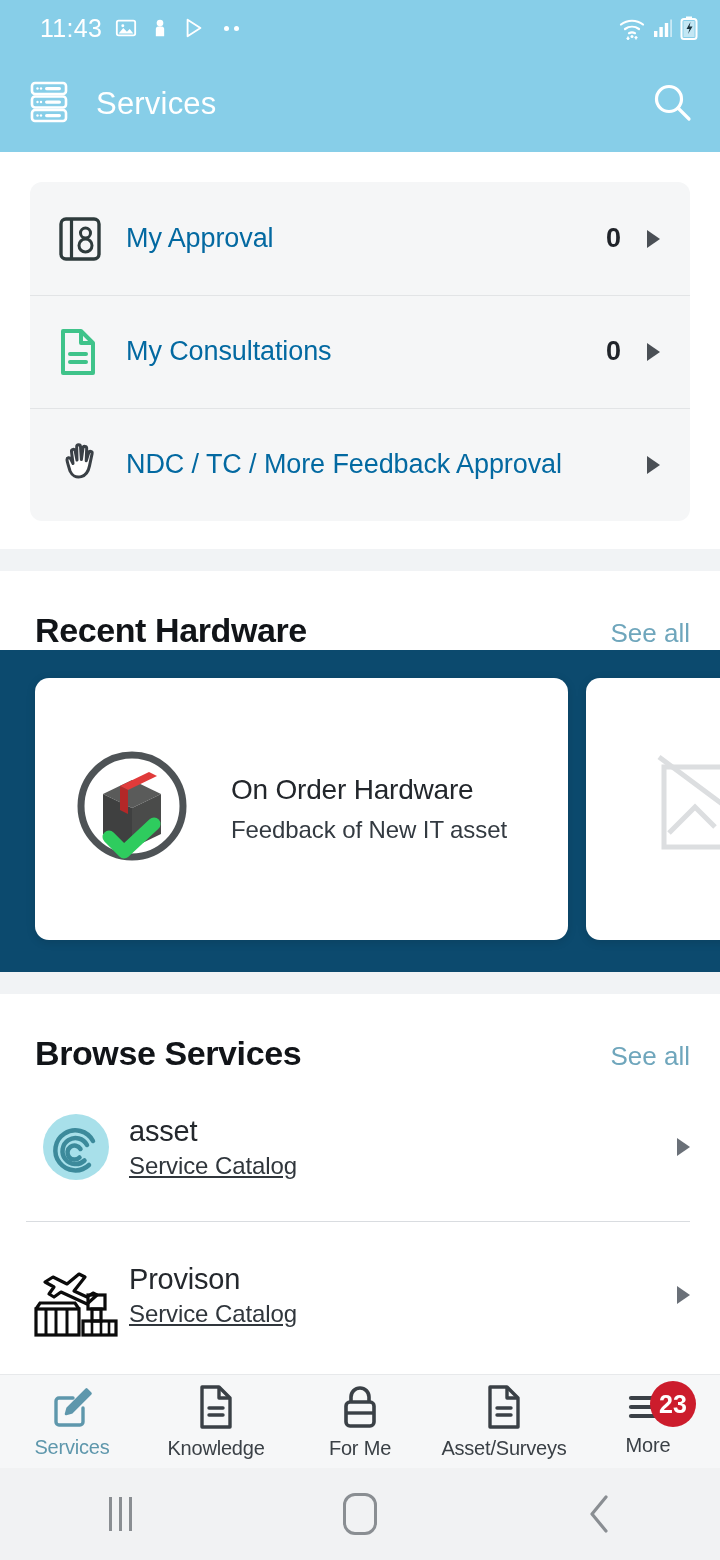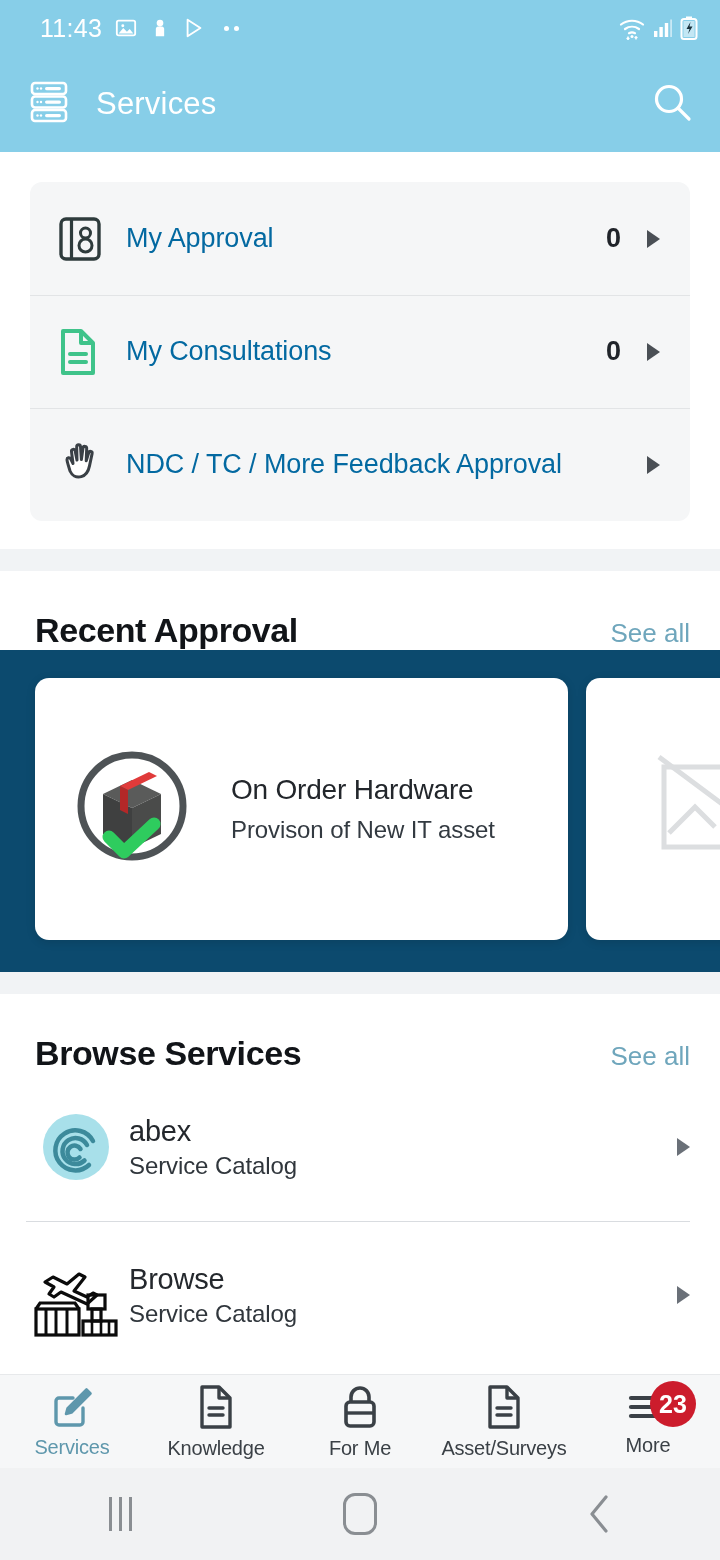--- a/index.html
+++ b/index.html
@@ -86,21 +86,21 @@
 
   
   .browse-list { background:#ffffff; padding:0 30px 0 28px; }
   .brow { display:flex; align-items:center; height:148px; position:relative; }
   .brow + .brow::before {
     content:""; position:absolute; left:-2px; right:0; top:0; height:1px; background:#D9DCE0;
   }
   .brow-ico { width:96px; display:flex; align-items:center; justify-content:center; }
   .brow-texts { flex:1; margin-left:5px; }
   .brow-title { font-size:29px; color:#24282D; letter-spacing:-.2px; }
-  .brow-sub { font-size:24px; color:#30363C; margin-top:4px; letter-spacing:-.1px; }
+  .brow-sub { font-size:24px; color:#30363C; margin-top:4px; letter-spacing:-.1px;text-decoration:underline; }
 
   
   .bottomnav {
     position:absolute; left:0; bottom:92px; width:720px; height:94px;
     background:#F6F7F8; display:flex; align-items:center;
     border-top:1px solid #E7E9EB;
   }
   .navitem {
     flex:1; display:flex; flex-direction:column; align-items:center; justify-content:center;
     gap:7px; position:relative; height:100%;
@@ -240,40 +240,40 @@
         <span class="caret"></span>
       </div>
 
     </div>
   </div>
 
   <div class="gap-white"></div>
   <div class="band"></div>
 
   <div class="sec-head">
-    <span class="sec-title">Recent Approval</span>
+    <span class="sec-title">Recent Hardware</span>
     <span class="see-all">See all</span>
   </div>
 
   <div class="carousel">
     <div class="rcard rcard-main">
       <span>
         <svg width="138" height="138" viewBox="0 0 138 138">
           <circle cx="69" cy="68" r="51" fill="none" stroke="#4E5356" stroke-width="7"></circle>
           <path d="M40 56l29-14 29 14-29 14z" fill="#5A5B5A"></path>
           <path d="M40 56v40l29 14V70z" fill="#3F4040"></path>
           <path d="M98 56v40l-29 14V70z" fill="#4A4B4A"></path>
           <path d="M57 48l29-14 8 4-29 14z" fill="#E03A3A"></path>
           <path d="M57 48v24l8 4V52z" fill="#B32828"></path>
           <path d="M46 99l15 15 30-28" fill="none" stroke="#2ECC5E" stroke-width="13" stroke-linecap="round" stroke-linejoin="round"></path>
         </svg>
       </span>
       <span class="rcard-texts">
         <span class="rcard-title" style="display:block">On Order Hardware</span>
-        <span class="rcard-sub" style="display:block">Provison of New IT asset</span>
+        <span class="rcard-sub" style="display:block">Feedback of New IT asset</span>
       </span>
     </div>
 
     <div class="rcard rcard-ghost">
       <span style="margin-left:30px">
         <svg width="150" height="120" viewBox="0 0 150 120">
           <rect x="13" y="20" width="124" height="80" fill="none" stroke="#DCDEE0" stroke-width="5"></rect>
           <circle cx="103" cy="45" r="8" fill="none" stroke="#DCDEE0" stroke-width="5"></circle>
           <path d="M18 86l26-26 20 20" fill="none" stroke="#DCDEE0" stroke-width="5"></path>
           <path d="M80 78l18-16 34 32" fill="none" stroke="#DCDEE0" stroke-width="5"></path>
@@ -295,21 +295,21 @@
     <div class="brow">
       <span class="brow-ico">
         <svg width="76" height="76" viewBox="0 0 76 76">
           <circle cx="38" cy="38" r="33" fill="#A8E0EA"></circle>
           <path d="M55 32a20 20 0 1 0-4 24" fill="none" stroke="#3C8A9B" stroke-width="4.5" stroke-linecap="round"></path>
           <path d="M49 36a13 13 0 1 0-2.5 15.5" fill="none" stroke="#3C8A9B" stroke-width="4.5" stroke-linecap="round"></path>
           <path d="M42.5 40a7 7 0 1 0-1 8.5" fill="none" stroke="#3C8A9B" stroke-width="4.5" stroke-linecap="round"></path>
         </svg>
       </span>
       <span class="brow-texts">
-        <span class="brow-title" style="display:block">abex</span>
+        <span class="brow-title" style="display:block">asset</span>
         <span class="brow-sub" style="display:block">Service Catalog</span>
       </span>
       <span class="caret caret-lite"></span>
     </div>
 
     <div class="brow">
       <span class="brow-ico">
         <svg width="90" height="86" viewBox="0 0 90 86">
           <path d="M14 30l8-5 14 7 12-10 6 3-11 14 13 6 6-4 4 2-10 9-26-12-7 5-5-3 5-7z" fill="none" stroke="#0B0B0B" stroke-width="3.2" stroke-linejoin="round"></path>
           <rect x="5" y="57" width="43" height="26" fill="none" stroke="#0B0B0B" stroke-width="3.2"></rect>
@@ -319,21 +319,21 @@
           <line x1="36" y1="57" x2="36" y2="83" stroke="#0B0B0B" stroke-width="3"></line>
           <rect x="57" y="43" width="17" height="14" fill="none" stroke="#0B0B0B" stroke-width="3.2"></rect>
           <rect x="61" y="57" width="9" height="12" fill="none" stroke="#0B0B0B" stroke-width="3.2"></rect>
           <rect x="52" y="69" width="33" height="14" fill="none" stroke="#0B0B0B" stroke-width="3.2"></rect>
           <line x1="61" y1="69" x2="61" y2="83" stroke="#0B0B0B" stroke-width="2.6"></line>
           <line x1="70" y1="69" x2="70" y2="83" stroke="#0B0B0B" stroke-width="2.6"></line>
           <line x1="78" y1="69" x2="78" y2="83" stroke="#0B0B0B" stroke-width="2.6"></line>
         </svg>
       </span>
       <span class="brow-texts">
-        <span class="brow-title" style="display:block">Browse</span>
+        <span class="brow-title" style="display:block">Provison</span>
         <span class="brow-sub" style="display:block">Service Catalog</span>
       </span>
       <span class="caret caret-lite"></span>
     </div>
 
   </div>
 
   <div class="bottomnav">
 
     <div class="navitem active">

